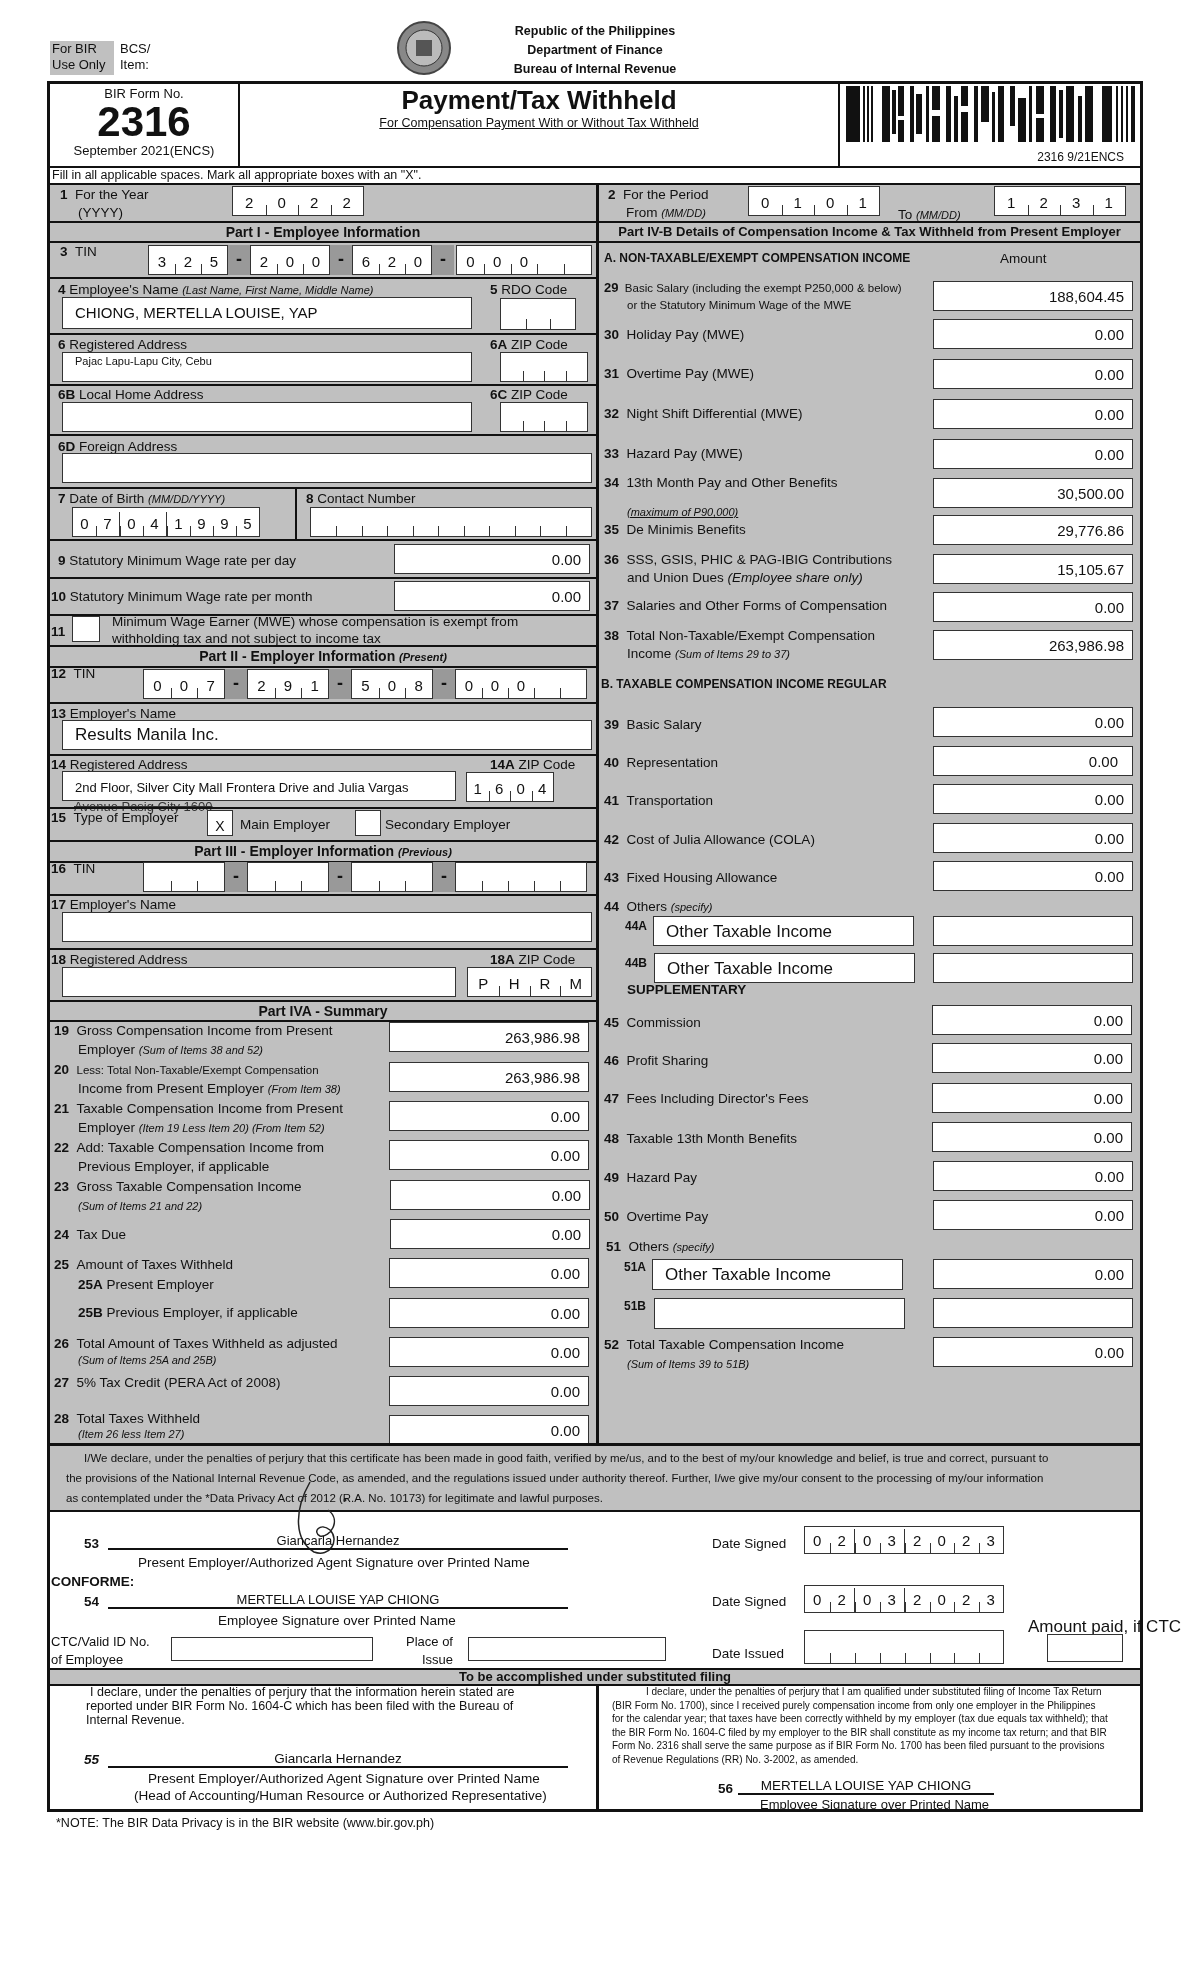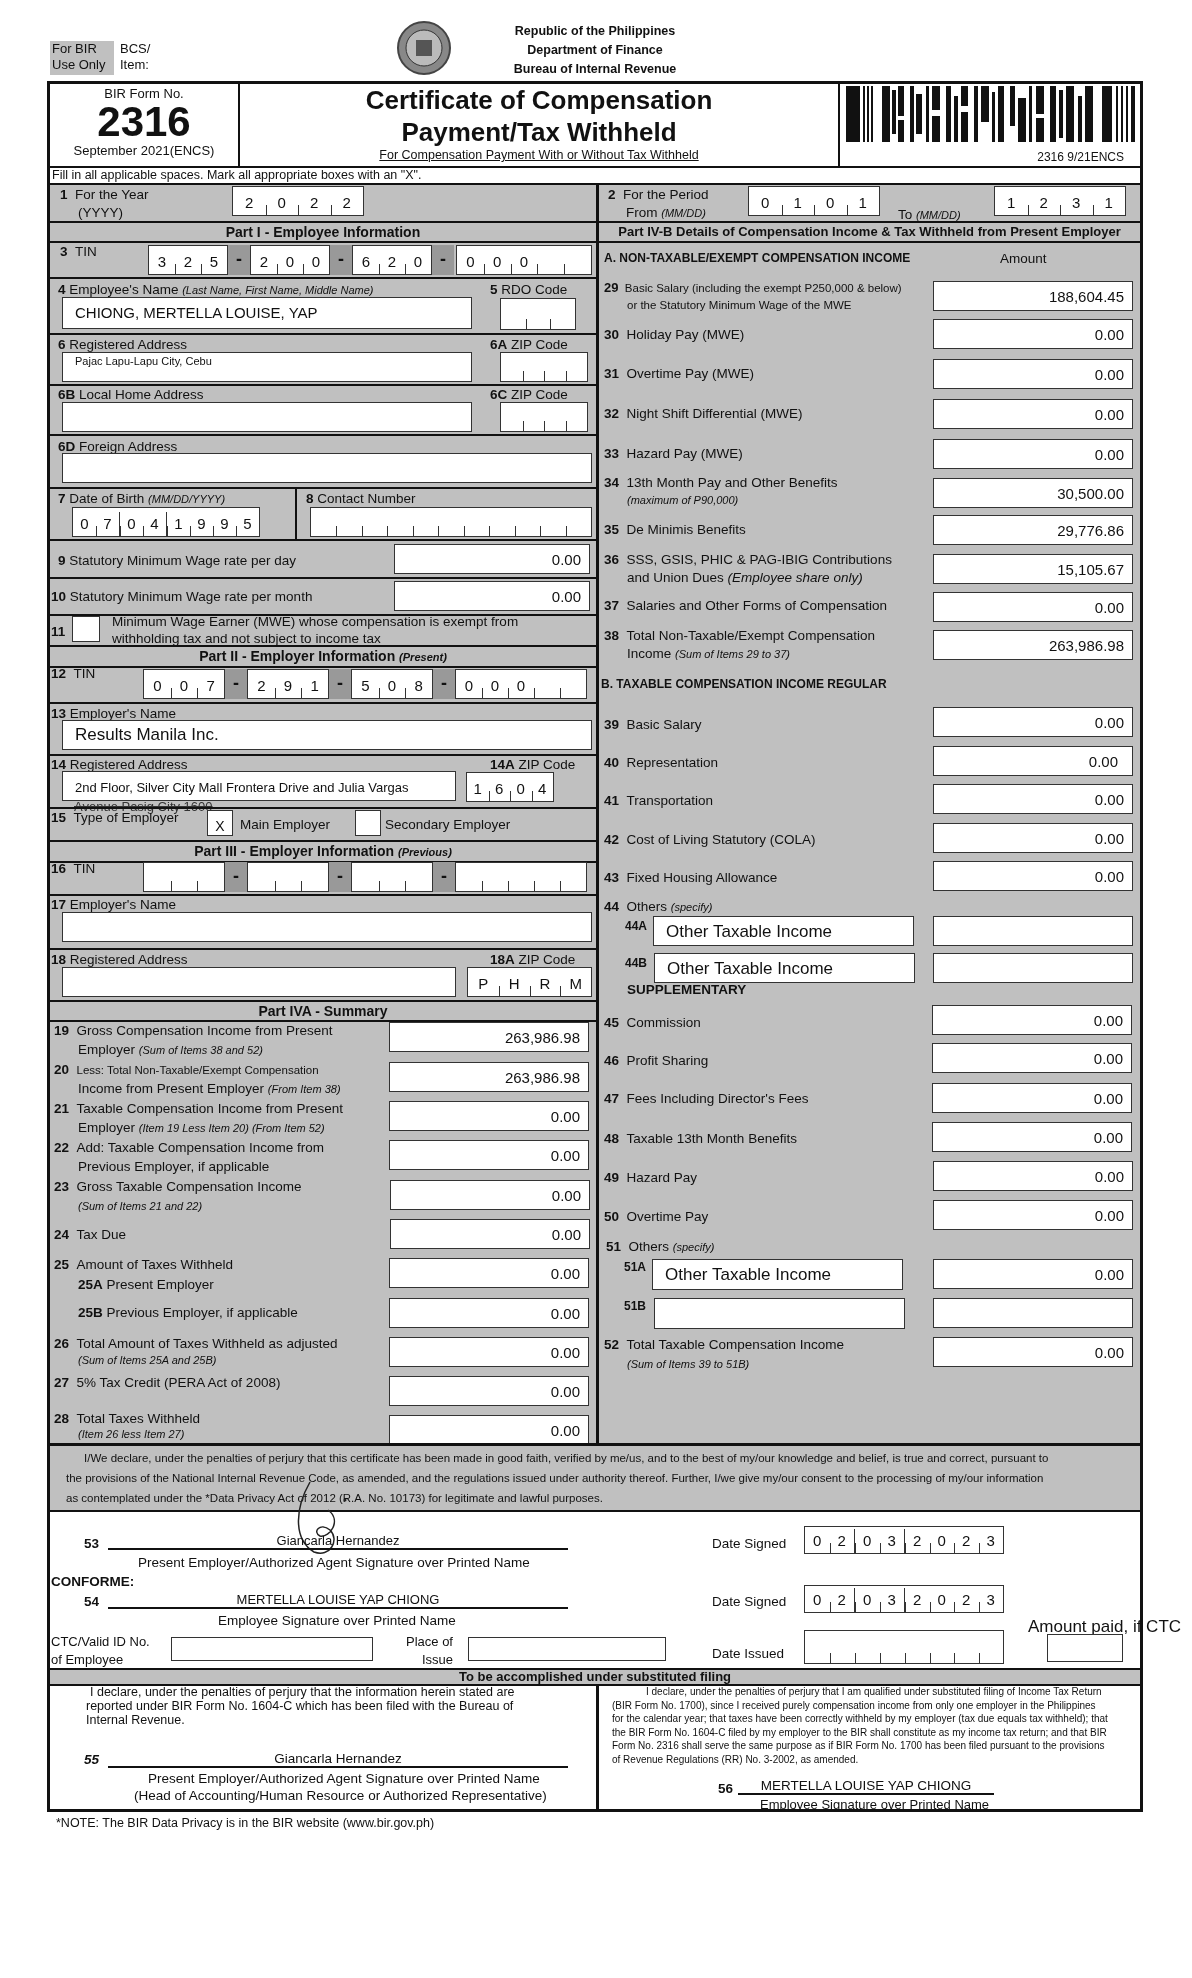--- a/index.html
+++ b/index.html
@@ -46,21 +46,20 @@
 </div>
 
 <div class="abs" style="left:47px;top:81px;width:1096px;height:1731px;border:3px solid #111;"></div>
 
 <div class="abs" style="left:50px;top:84px;width:190px;height:82px;border-right:2px solid #111;text-align:center;">
   <div style="font-size:13px;margin-top:2px;">BIR Form No.</div>
   <div class="bold" style="font-size:42px;line-height:42px;">2316</div>
   <div style="font-size:13px;">September 2021(ENCS)</div>
 </div>
 <div class="abs" style="left:240px;top:84px;width:600px;height:82px;text-align:center;border-right:2px solid #111;">
-  <div class="bold" style="font-size:26px;line-height:32px;">Certificate of Compensation</div>
   <div class="bold" style="font-size:26px;line-height:32px;">Payment/Tax Withheld</div>
   <div style="font-size:12.5px;text-decoration:underline;">For Compensation Payment With or Without Tax Withheld</div>
 </div>
 <div class="abs" style="left:842px;top:84px;width:298px;height:82px;">
   <svg width="290" height="56" viewBox="0 0 290 56" style="margin:2px 0 0 4px;">
     <g fill="#111">
       <rect x="0" y="0" width="14" height="56"></rect>
         <rect x="17" y="0" width="2" height="56"></rect>
         <rect x="21" y="0" width="2" height="56"></rect>
         <rect x="25" y="0" width="2" height="56"></rect>
@@ -395,21 +394,21 @@
 <div class="lbl" style="left:604px;top:365px;"><span class="bold">31</span>&nbsp;&nbsp;<span>Overtime Pay (MWE)</span></div>
 <div class="amt" style="left:933px;top:359px;width:200px;">0.00</div>
 
 <div class="lbl" style="left:604px;top:405px;"><span class="bold">32</span>&nbsp;&nbsp;<span>Night Shift Differential (MWE)</span></div>
 <div class="amt" style="left:933px;top:399px;width:200px;">0.00</div>
 
 <div class="lbl" style="left:604px;top:445px;"><span class="bold">33</span>&nbsp;&nbsp;<span>Hazard Pay (MWE)</span></div>
 <div class="amt" style="left:933px;top:439px;width:200px;">0.00</div>
 
 <div class="lbl" style="left:604px;top:474px;"><span class="bold">34</span>&nbsp;&nbsp;<span>13th Month Pay and Other Benefits</span></div>
-<div class="lbl ital small" style="left:627px;top:492px;">(maximum of P90,000)</div>
+<div class="lbl ital small" style="left:627px;top:504px;text-decoration:underline;">(maximum of P90,000)</div>
 <div class="amt" style="left:933px;top:478px;width:200px;">30,500.00</div>
 
 <div class="lbl" style="left:604px;top:521px;"><span class="bold">35</span>&nbsp;&nbsp;<span>De Minimis Benefits</span></div>
 <div class="amt" style="left:933px;top:515px;width:200px;">29,776.86</div>
 
 <div class="lbl" style="left:604px;top:551px;"><span class="bold">36</span>&nbsp;&nbsp;<span>SSS, GSIS, PHIC &amp; PAG-IBIG Contributions</span></div>
 <div class="lbl" style="left:627px;top:569px;">and Union Dues <span class="ital">(Employee share only)</span></div>
 <div class="amt" style="left:933px;top:554px;width:200px;">15,105.67</div>
 
 <div class="lbl" style="left:604px;top:597px;"><span class="bold">37</span>&nbsp;&nbsp;<span>Salaries and Other Forms of Compensation</span></div>
@@ -420,21 +419,21 @@
 <div class="amt" style="left:933px;top:630px;width:200px;">263,986.98</div>
 
 <div class="lbl bold" style="left:601px;top:676px;font-size:12px;">B. TAXABLE COMPENSATION INCOME REGULAR</div>
 
 <div class="lbl" style="left:604px;top:716px;"><span class="bold">39</span>&nbsp;&nbsp;<span>Basic Salary</span></div>
 <div class="amt" style="left:933px;top:707px;width:200px;">0.00</div>
 <div class="lbl" style="left:604px;top:754px;"><span class="bold">40</span>&nbsp;&nbsp;<span>Representation</span></div>
 <div class="amt" style="left:933px;top:746px;width:200px;padding-right:14px;">0.00</div>
 <div class="lbl" style="left:604px;top:792px;"><span class="bold">41</span>&nbsp;&nbsp;<span>Transportation</span></div>
 <div class="amt" style="left:933px;top:784px;width:200px;">0.00</div>
-<div class="lbl" style="left:604px;top:831px;"><span class="bold">42</span>&nbsp;&nbsp;<span>Cost of Living Statutory (COLA)</span></div>
+<div class="lbl" style="left:604px;top:831px;"><span class="bold">42</span>&nbsp;&nbsp;<span>Cost of Julia Allowance (COLA)</span></div>
 <div class="amt" style="left:933px;top:823px;width:200px;">0.00</div>
 <div class="lbl" style="left:604px;top:869px;"><span class="bold">43</span>&nbsp;&nbsp;<span>Fixed Housing Allowance</span></div>
 <div class="amt" style="left:933px;top:861px;width:200px;">0.00</div>
 
 <div class="lbl" style="left:604px;top:898px;"><span class="bold">44</span>&nbsp;&nbsp;<span>Others</span> <span class="ital small">(specify)</span></div>
 <div class="lbl bold" style="left:625px;top:918px;font-size:12px;">44A</div>
 <div class="txtbox" style="left:653px;top:916px;width:261px;height:30px;line-height:30px;font-size:17px;">Other Taxable Income</div>
 <div class="amt" style="left:933px;top:916px;width:200px;"></div>
 <div class="lbl bold" style="left:625px;top:955px;font-size:12px;">44B</div>
 <div class="txtbox" style="left:654px;top:953px;width:261px;height:30px;line-height:30px;font-size:17px;">Other Taxable Income</div>

